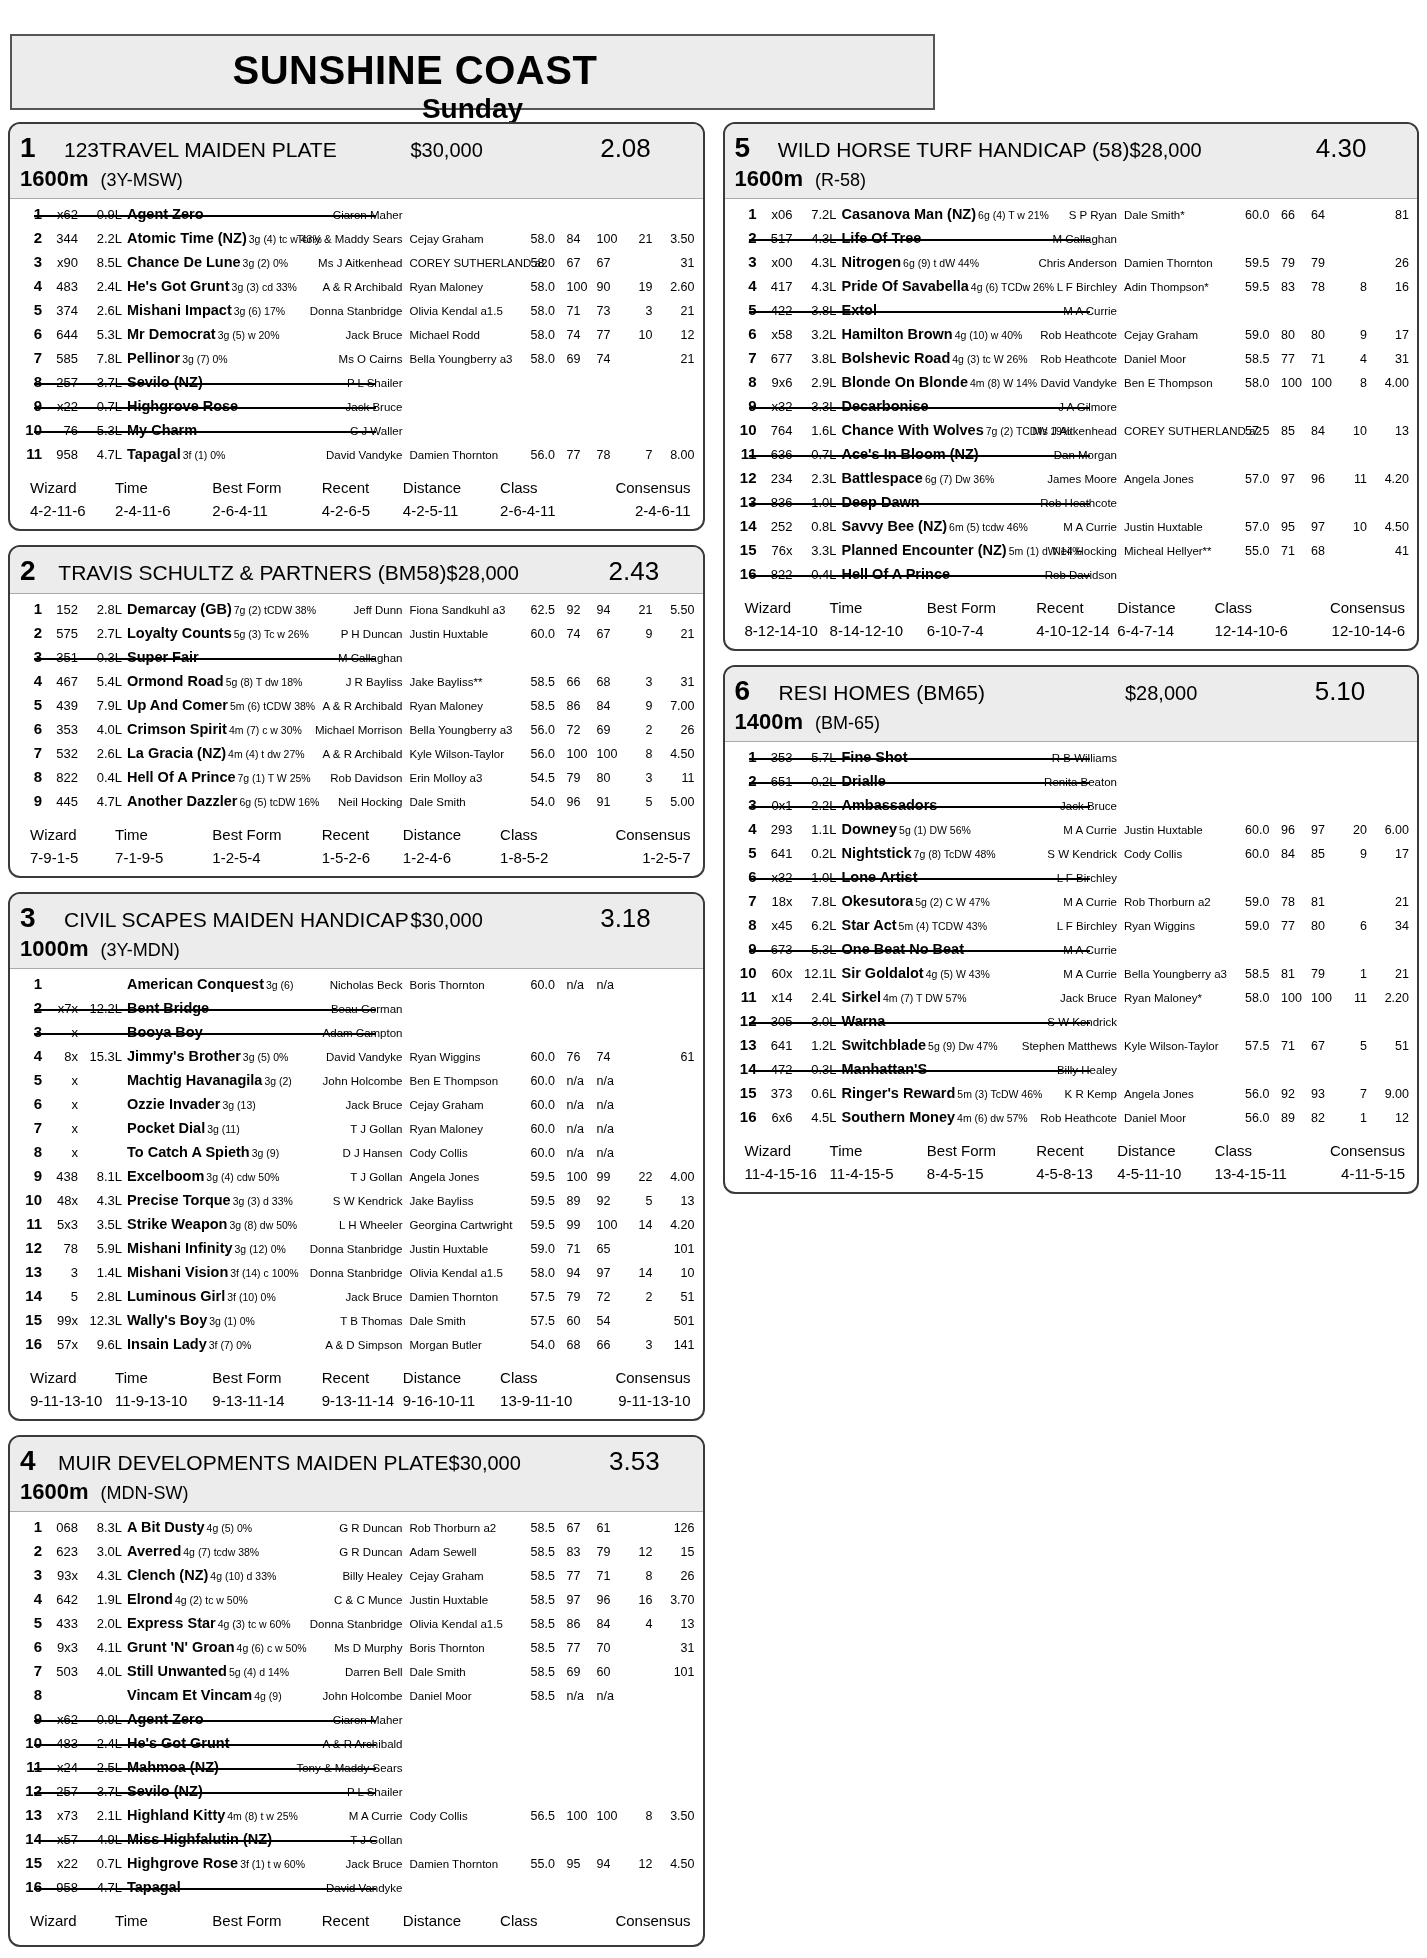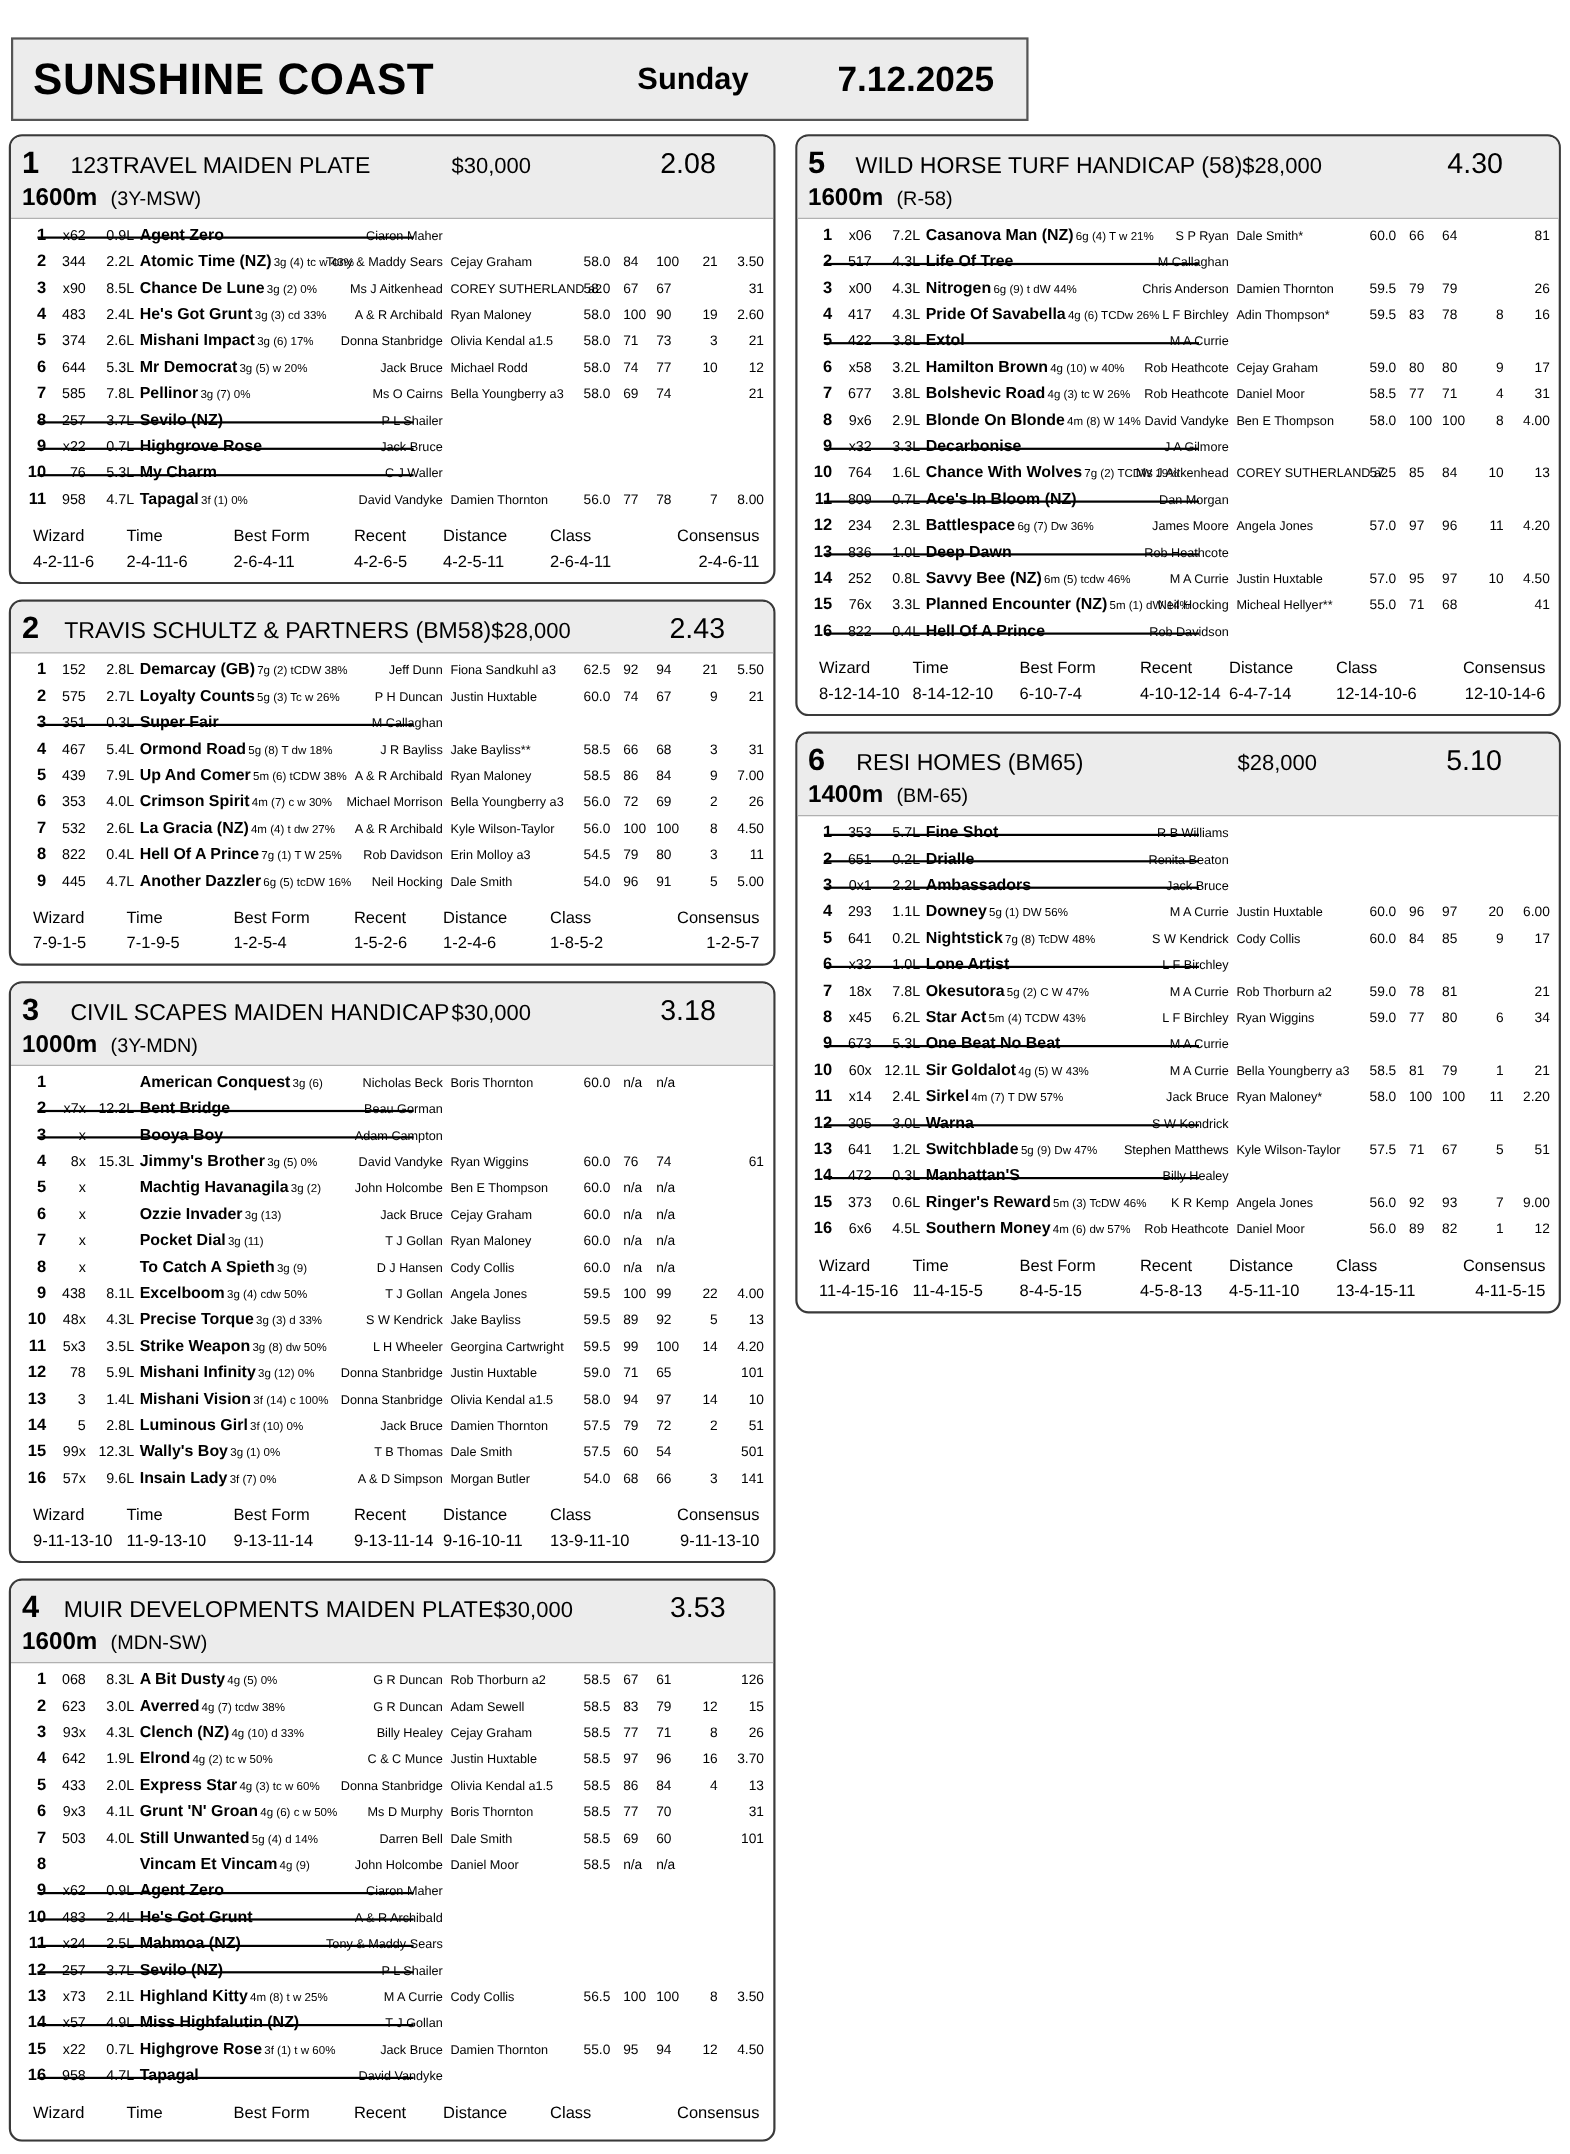--- a/index.html
+++ b/index.html
@@ -14,20 +14,21 @@
   
   .masthead {
     width: 925px;
     border: 2px solid #555;
     background: #ececec;
     display: flex;
     align-items: center;
     padding: 12px 18px;
     margin: 26px 0 12px 2px;
     height: 76px;
+    flex-direction: column;
   }
   .m-track { width: 480px; font-size: 40px; font-weight: 700; letter-spacing: .5px; }
   .m-day   { width: 240px; font-size: 28px; font-weight: 700; text-align: center; }
   .m-date  { flex: 1; font-size: 32px; font-weight: 700; text-align: center; }
 
   
   .columns { display: flex; gap: 18px; align-items: flex-start; }
   .col { display: flex; flex-direction: column; gap: 14px; flex: 1; min-width: 0; }
 
   
@@ -1085,21 +1086,21 @@
               <span class="c-trainer">Ms J Aitkenhead</span>
               <span class="c-jockey">COREY SUTHERLAND a2</span>
               <span class="c-wt">57.5</span>
               <span class="c-wrat">85</span>
               <span class="c-trat">84</span>
               <span class="c-pp">10</span>
               <span class="c-odds">13</span>
             </div>
             <div class="hrow scratched">
               <span class="c-tab">11</span>
-              <span class="c-form">809</span>
+              <span class="c-form">636</span>
               <span class="c-margin">0.7L</span>
               <span class="c-name"><b>Ace's In Bloom (NZ)</b><span class="c-details"></span></span>
               <span class="c-trainer">Dan Morgan</span>
               <span class="c-jockey"></span>
               <span class="c-wt"></span>
               <span class="c-wrat"></span>
               <span class="c-trat"></span>
               <span class="c-pp"></span>
               <span class="c-odds"></span>
             </div>

